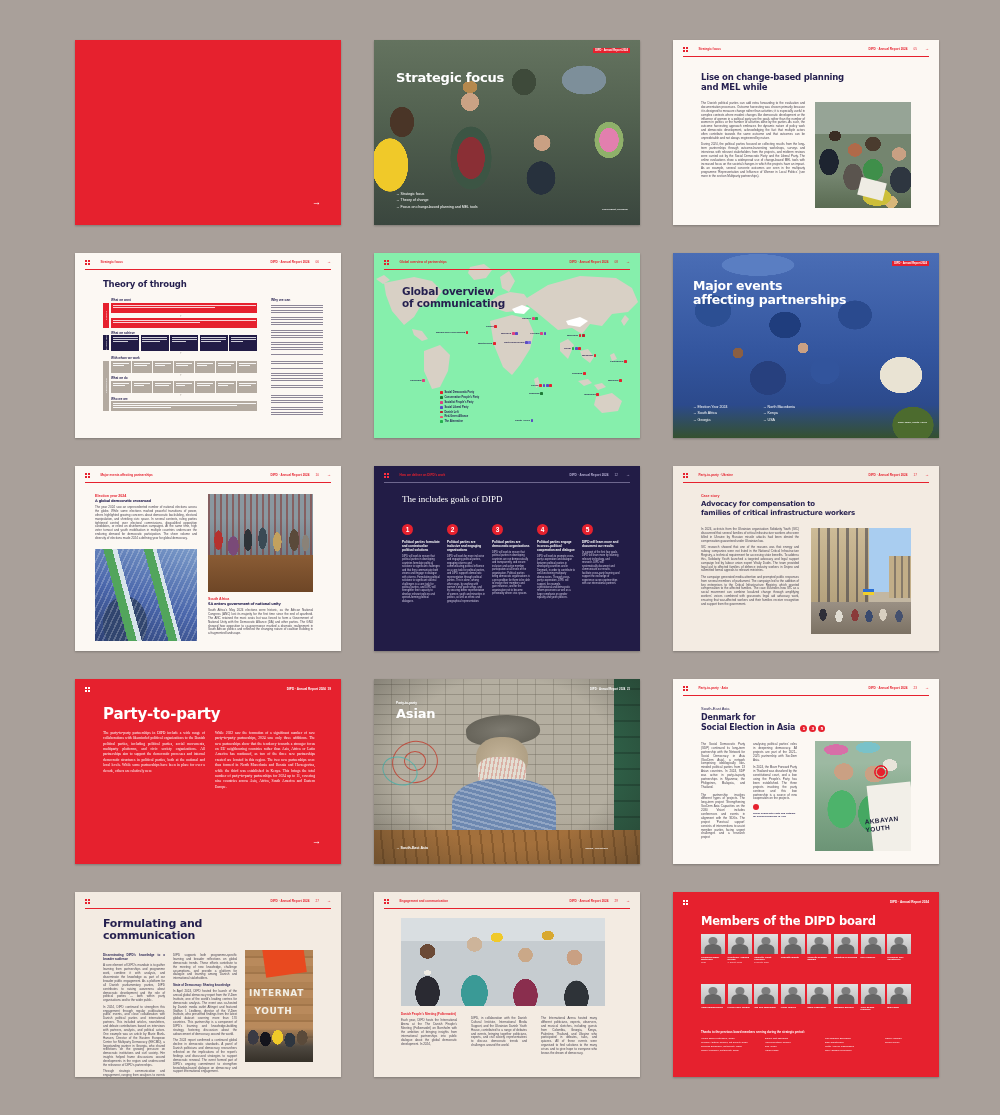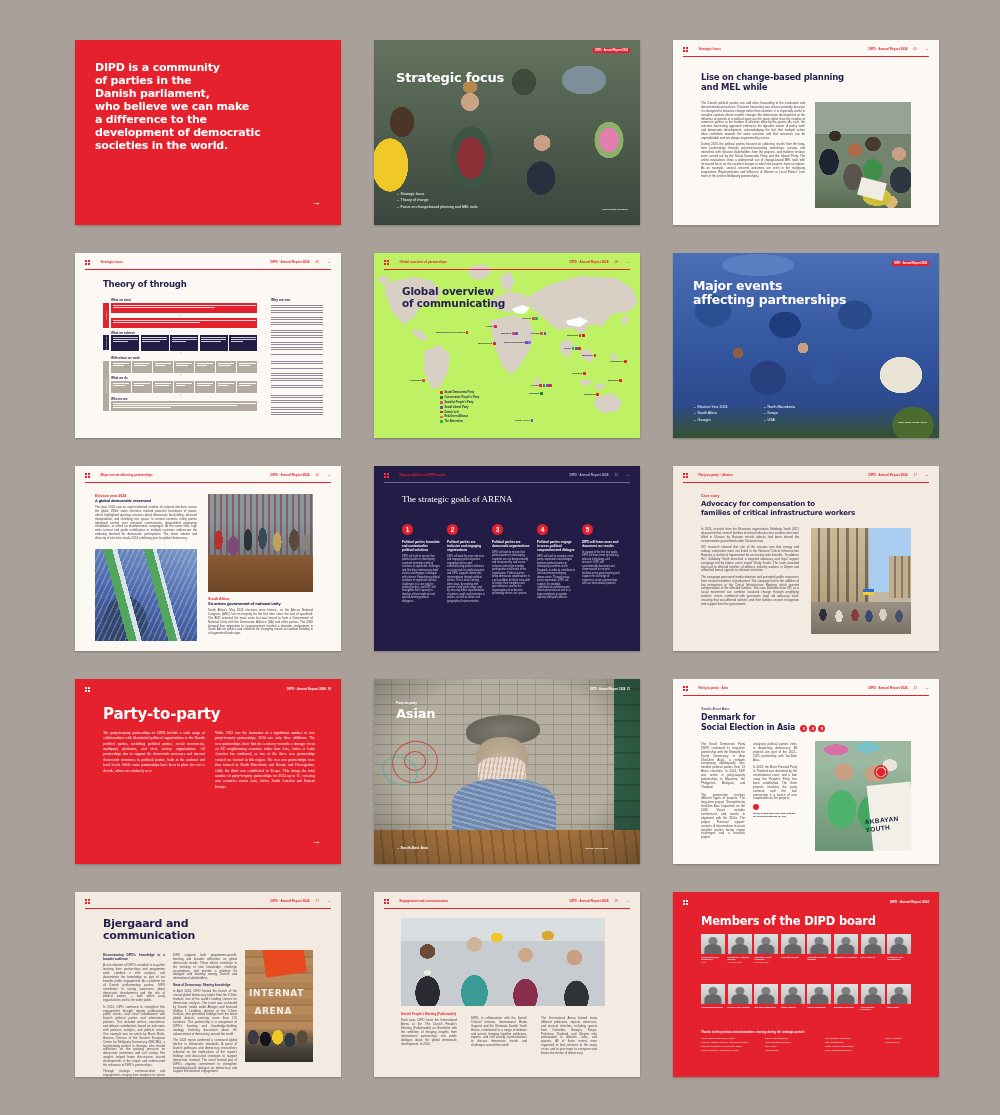--- a/index.html
+++ b/index.html
@@ -208,27 +208,20 @@
   .bname{font-size:2.3px;font-weight:bold;color:#fff;line-height:1.25;margin-top:1.5px;}
   .brole{font-size:2.1px;color:#ffd9dc;line-height:1.3;}
   .thanks{position:absolute;font-size:2.5px;color:#fff;line-height:1.55;white-space:pre-line;}
 </style>
 </head>
 <body>
 
 <div class="canvas">
 
   <div class="slide red-bg">
-    <div class="s1-text">DIPD is a community
-of parties in the
-Danish parliament,
-who believe we can make
-a difference to the
-development of democratic
-societies in the world.</div>
     <div class="arrow-br">→</div>
   </div>
 
   <div class="slide">
     <div class="photo full ph2"></div>
     <div class="abs" style="right:10px;top:8px;background:#e6212e;color:#fff;font-size:2.6px;font-weight:bold;padding:1px 2px;">DIPD · Annual Report 2024</div>
     <div class="abs t-hero" style="left:22px;top:30px;font-size:13px;">Strategic focus</div>
     <div class="abs" style="left:22px;bottom:14px;color:#fff;font-size:3.6px;line-height:1.9;">
       <div>→  Strategic focus</div>
       <div>→  Theory of change</div>
@@ -381,21 +374,21 @@
         <div class="gld" style="width:85%;"></div>
         <div class="gld" style="width:40%;"></div>
       </div>
     <div class="toclab" style="left:196px;top:45px;font-size:3.4px;">Why we can</div>
     <div class="abs gkp" style="left:196px;top:52px;width:52px;height:20px;"></div>
     <div class="abs gkp" style="left:196px;top:77px;width:52px;height:26px;"></div>
     <div class="abs gkp" style="left:196px;top:108px;width:52px;height:30px;"></div>
     <div class="abs gkp" style="left:196px;top:142px;width:52px;height:22px;"></div>
   </div>
 
-  <div class="slide" style="background:#bef264;">
+  <div class="slide" style="background:#86efac;">
     <svg class="abs" style="left:0;top:10px;" width="266" height="175" viewBox="0 0 266 175">
       <g fill="#d8d0c5">
         <path d="M96,4 l14,-3 8,6 -6,8 -12,2 -6,-7 z"></path>
         <path d="M2,16 l8,-4 6,5 -7,4 z"></path>
         <path d="M10,20 l30,-6 18,4 10,10 -8,12 -14,4 -6,10 -10,8 -12,-14 -6,-16 z"></path>
         <path d="M38,66 l10,2 6,8 -6,2 -8,-6 z"></path>
         <path d="M50,88 l16,-6 10,10 -2,16 -8,16 -8,2 -8,-18 z"></path>
         <path d="M113,28 l5,-3 3,5 -5,3 z"></path>
         <path d="M126,14 l9,-6 6,10 -6,11 -7,-4 z"></path>
         <path d="M114,40 l10,-7 12,-4 14,2 6,8 -10,9 -14,1 -12,-4 z"></path>
@@ -592,21 +585,21 @@
 
   <div class="slide navy-bg dark">
     <div class="hdr">
       <span class="logo"></span>
       <span class="sec">How we deliver on DIPD's work</span>
       <span class="sp"></span>
       <span class="rep">DIPD · Annual Report 2024</span>
       <span class="pg">12</span>
       <span class="harr">→</span>
     </div>
-    <div class="abs" style="left:28px;top:28px;color:#fff;font-family:'Liberation Serif',serif;font-size:9px;">The strategic goals of ARENA</div>
+    <div class="abs" style="left:28px;top:28px;color:#fff;font-family:'Liberation Serif',serif;font-size:9px;">The includes goals of DIPD</div>
     <div class="goal" style="left:28px;">
       <div class="num">1</div>
       <h4>Political parties formulate and contextualize political solutions</h4>
       <p>DIPD will work to ensure that political parties in developing countries formulate political solutions to significant challenges and that they communicate both visions and engage in dialogue with citizens. Formulating political solutions to significant societal challenges is a core task for political parties, and DIPD will strengthen their capacity to develop relevant policies and opinion-forming political dialogues.</p>
     </div>
     <div class="goal" style="left:73px;">
       <div class="num">2</div>
       <h4>Political parties are inclusive and engaging organisations</h4>
       <p>DIPD will work for more inclusive and engaging political parties, engaging citizens and communicating political influence as a core task for political parties, and DIPD supports democratic representation through political parties. This is done, among other ways, by working with women's and youth wings, and by securing better representation of women, youth and minorities in politics, as well as ethnic and geographical representation.</p>
     </div>
@@ -728,40 +721,40 @@
 
   <div class="slide cream-bg">
     <div class="hdr">
       <span class="logo"></span>
       <span class="sp"></span>
       <span class="rep">DIPD · Annual Report 2024</span>
       <span class="pg">27</span>
       <span class="harr">→</span>
     </div>
     <div class="abs t-navy" style="left:28px;top:26px;font-size:11px;line-height:1.12;">
-      <div>Bjergaard and</div>
+      <div>Formulating and</div>
         <div>communication</div>
     </div>
     <div class="abs micro" style="left:28px;top:62px;width:62px;">
       <p style="font-weight:bold;color:#241f4e;">Disseminating DIPD's knowledge to a broader audience</p>
       <p>A core element of DIPD's mandate is to gather learning from partnerships and programme work, combine it with analysis, and disseminate the knowledge as part of our broader public engagement. As a platform for all Danish parliamentary parties, DIPD contributes to raising awareness about democratic development and the role of political parties — both within party organisations and to the wider public.</p>
       <p>In 2024, DIPD continued to strengthen this engagement through regular publications, public events, and close collaboration with Danish political parties and international partners. This included articles, newsletters, and debate contributions based on interviews with partners, analysts, and political actors. One example was an article by Marie Munk-Hansen, Director of the Eastern European Centre for Multiparty Democracy (EECMD), a longstanding partner in Georgia, who shared reflections on the growing pressure on democratic institutions and civil society. Her insights helped frame discussions around developments in the region and underscored the relevance of DIPD's partnerships.</p>
       <p>Through strategic communication and engagement, ranging from analyses to events and conferences,</p>
     </div>
     <div class="abs micro" style="left:98px;top:62px;width:64px;">
       <p>DIPD supports both programme-specific learning and broader reflections on global democratic trends. These efforts contribute to the meeting of new knowledge, challenge assumptions, and provide a platform for dialogue and learning among Danish and international stakeholders.</p>
       <p style="font-weight:bold;color:#241f4e;">State of Democracy: Sharing knowledge</p>
       <p>In April 2024, DIPD hosted the launch of the annual global democracy report from the V-Dem Institute, one of the world's leading centres for democratic analysis. The event was co-hosted by Danish media outlet Altinget and featured Staffan I. Lindberg, director of the V-Dem Institute, who presented findings from the latest global dataset covering more than 170 countries. This partnership is a component of DIPD's learning and knowledge-building strategy, fostering discussion about the advancement of democracy around the world.</p>
       <p>The 2024 report confirmed a continued global decline in democratic standards. A panel of Danish politicians and democracy researchers reflected on the implications of the report's findings and discussed strategies to support democratic renewal. The event formed part of DIPD's ongoing commitment to strengthen knowledge-based dialogue on democracy and support international engagement.</p>
     </div>
     <div class="photo" style="left:170px;top:58px;width:68px;height:112px;">
       <div class="ph13 full">
         <div class="flag"></div>
         <div class="w1">INTERNAT</div>
-        <div class="w2">ARENA</div>
+        <div class="w2">YOUTH</div>
         <div class="crowd"></div>
       </div>
     </div>
   </div>
 
   <div class="slide cream-bg">
     <div class="hdr">
       <span class="logo"></span>
       <span class="sec">Engagement and communication</span>
       <span class="sp"></span>

